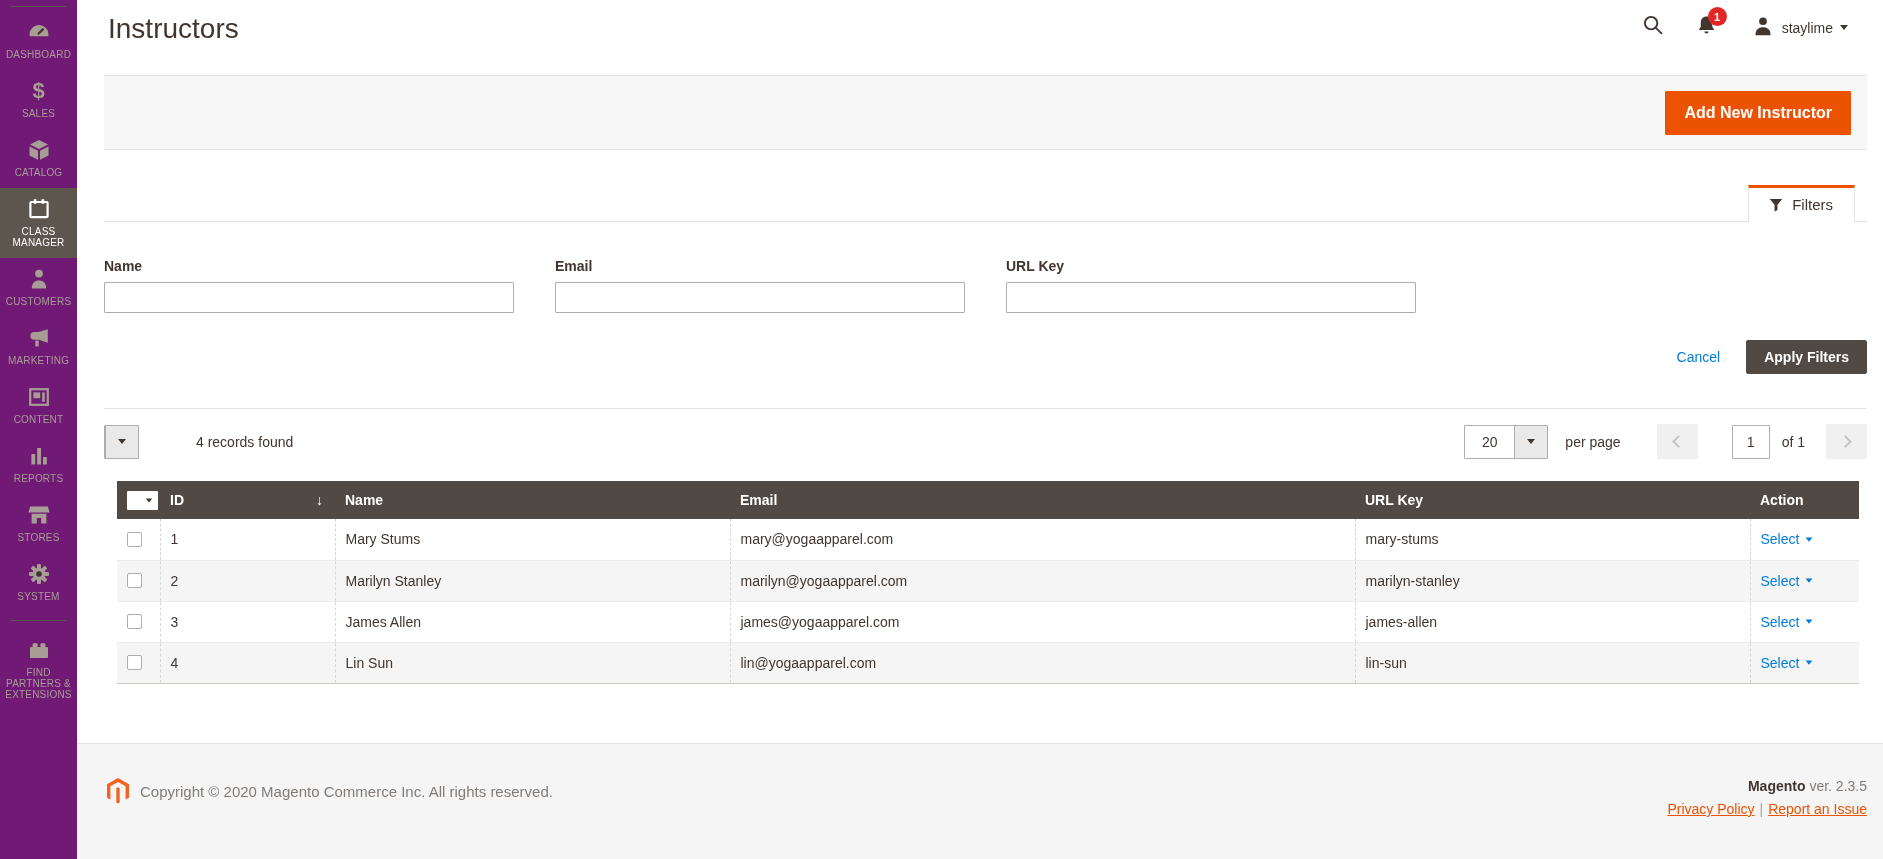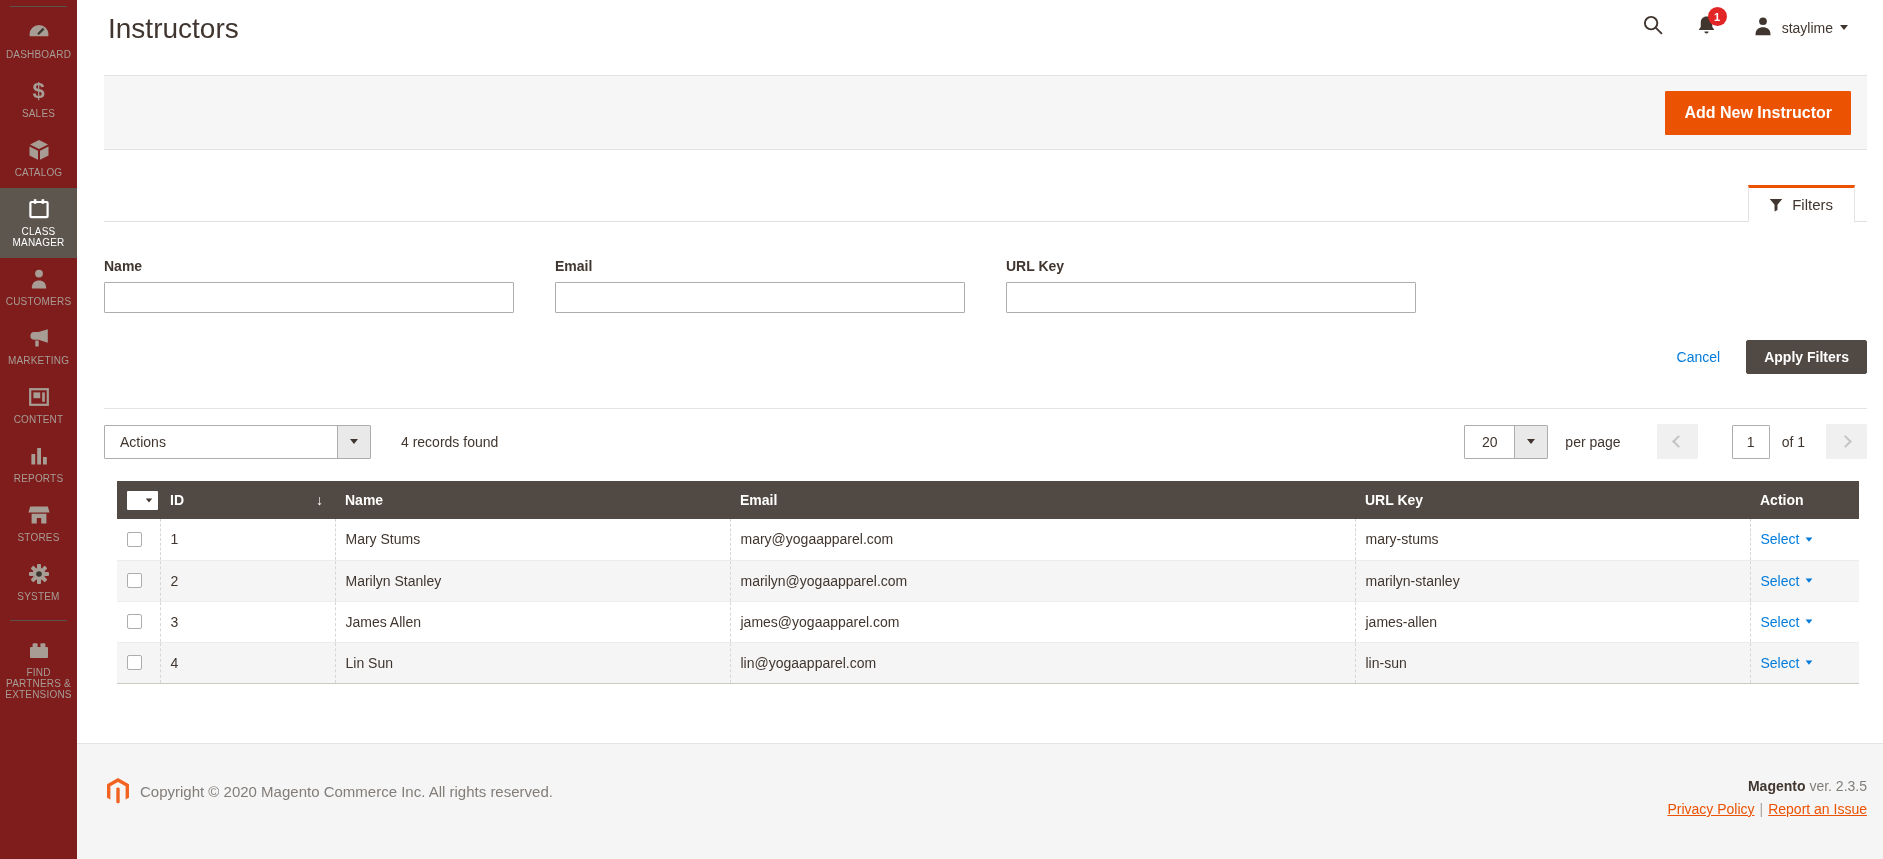--- a/index.html
+++ b/index.html
@@ -1,21 +1,21 @@
 <!DOCTYPE html>
 <html><head>
 <meta charset="utf-8">
 <style>
   * { margin:0; padding:0; box-sizing:border-box; }
   html,body { width:1883px; height:859px; overflow:hidden; background:#fff;
               font-family:"Liberation Sans","DejaVu Sans",sans-serif; color:#41362f; }
   .app { display:flex; width:1883px; height:859px; }
 
   
-  .sidebar { width:77px; height:859px; background:#7f1d1d; flex:none; display:flex; flex-direction:column; overflow:hidden; }
+  .sidebar { width:77px; height:859px; background:#701a75; flex:none; display:flex; flex-direction:column; overflow:hidden; }
   .sidebar-topline { height:1px; background:#5a544c; margin:6px 10px 4px 10px; flex:none; }
   .nav-item { display:flex; flex-direction:column; align-items:center; justify-content:center;
               color:#a79d95; padding:9px 2px 10px 2px; min-height:59px; cursor:pointer; text-align:center; }
   .nav-item svg { width:24px; height:24px; display:block; }
   .nav-item .dollar { font-size:22px; font-weight:bold; line-height:24px; }
   .nav-label { font-size:10px; line-height:11px; margin-top:5px; letter-spacing:.02em; }
   .nav-item.active { background:#5d564e; color:#ffffff; }
   .nav-divider { height:1px; background:#5a544c; margin:8px 10px; flex:none; }
 
   
@@ -64,21 +64,21 @@
               padding:8px 17px; border-radius:2px; cursor:pointer; font-family:inherit; }
 
   
   .toolbar { margin-top:15px; display:flex; align-items:center; }
   .fake-select { display:flex; align-items:stretch; border:1px solid #adadad; border-radius:1px;
                  background:#fff; height:34px; cursor:pointer; }
   .fake-select .sel-text { display:flex; align-items:center; padding:0 15px; font-size:14px; color:#41362f; }
   .fake-select .sel-caret { width:33px; background:#e9e9e9; border-left:1px solid #adadad;
                             display:flex; align-items:center; justify-content:center; color:#41362f; }
   .actions-select .sel-text { width:232px; }
-  .records { font-size:14px; margin-left:30px; color:#41362f; }
+  .records { font-size:14px; margin-left:57px; color:#41362f; }
   .toolbar-right { margin-left:auto; display:flex; align-items:center; }
   .perpage-select .sel-text { width:49px; justify-content:center; padding:0; }
   .perpage-label { font-size:14px; margin:0 36px 0 17px; color:#41362f; }
   .pager-btn { width:41px; height:35px; background:#f0f0f0; border:none; border-radius:1px;
                display:flex; align-items:center; justify-content:center; margin:0; }
   .pager-btn .chev { width:9px; height:9px; border-top:2px solid #c4c4c4; border-right:2px solid #c4c4c4;
                      display:inline-block; }
   .chev-left  { transform:rotate(-135deg); margin-left:3px; }
   .chev-right { transform:rotate(45deg);  margin-right:3px; }
   .page-input { width:38px; height:34px; border:1px solid #adadad; border-radius:1px; text-align:center;
@@ -313,21 +313,20 @@
           <div></div>
         </div>
         <div class="filters-actions">
           <a class="link-cancel">Cancel</a>
           <button class="btn-dark">Apply Filters</button>
         </div>
       </div>
 
       <div class="toolbar">
         <div class="fake-select actions-select">
-          <span class="sel-text">Actions</span>
           <span class="sel-caret">
               <span class="caret"></span>
             </span>
         </div>
         <span class="records">4 records found</span>
 
         <div class="toolbar-right">
           <div class="fake-select perpage-select">
             <span class="sel-text">20</span>
             <span class="sel-caret">

